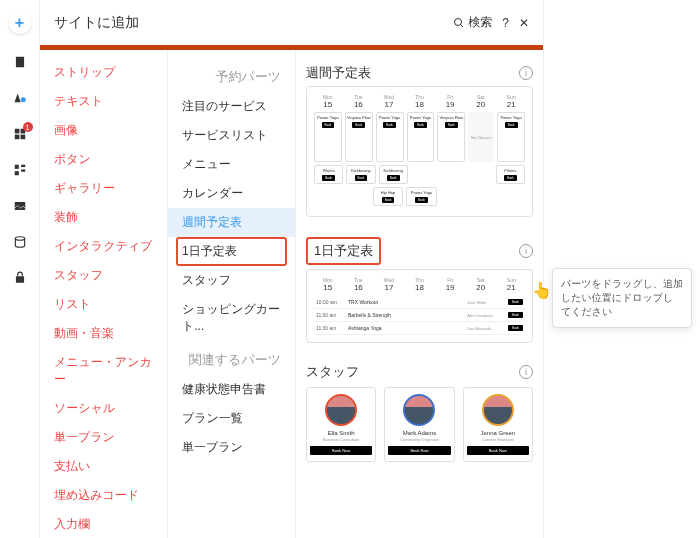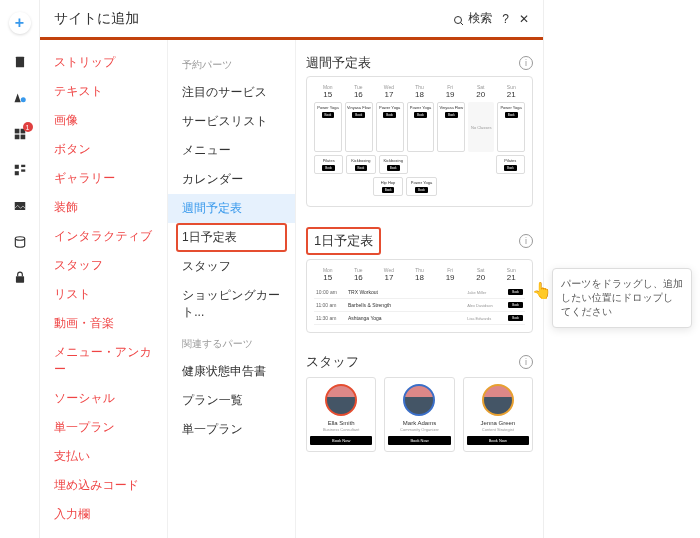--- a/index.html
+++ b/index.html
@@ -2,30 +2,30 @@
 <html><head>
 <meta charset="utf-8">
 <style>
 * { box-sizing: border-box; margin: 0; padding: 0; }
 body { font-family: 'Helvetica Neue', Arial, sans-serif; font-size: 12px; color: #333; background: #fff; width: 700px; height: 538px; overflow: hidden; position: relative; }
 .sidebar-icons { position: absolute; left: 0; top: 0; width: 40px; height: 538px; border-right: 1px solid #eee; display: flex; flex-direction: column; align-items: center; padding-top: 12px; gap: 20px; }
 .sb-icon { width: 16px; height: 16px; display: flex; align-items: center; justify-content: center; color: #333; position: relative; cursor: pointer; }
 .sb-plus { width: 22px; height: 22px; border-radius: 50%; background: #fff; box-shadow: 0 1px 3px rgba(0,0,0,0.15); color: #3899ec; display: flex; align-items: center; justify-content: center; font-size: 16px; font-weight: bold; }
 .badge { position: absolute; top: -4px; right: -5px; width: 10px; height: 10px; background: #e04040; border-radius: 50%; color: #fff; font-size: 7px; display: flex; align-items: center; justify-content: center; }
 .panel { position: absolute; left: 40px; top: 0; width: 504px; height: 538px; border-right: 1px solid #eee; display: flex; flex-direction: column; }
-.panel-header { height: 40px; display: flex; align-items: center; padding: 0 14px; border-bottom: 3px solid #c2410c; }
+.panel-header { height: 50px; display: flex; align-items: center; padding: 0 14px; border-bottom: 5px solid #c2410c; }
 .panel-title { font-size: 14px; font-weight: 500; flex: 1; }
-.h-action { margin-left: 10px; color: #333; font-size: 12px; display: flex; align-items: flex-end; gap: 3px; cursor: pointer; }
+.h-action { margin-left: 10px; color: #333; font-size: 12px; display: flex; align-items: center; gap: 3px; cursor: pointer; }
 .panel-body { flex: 1; display: flex; overflow: hidden; }
 .col1 { width: 128px; border-right: 1px solid #f0f0f0; overflow-y: auto; padding: 8px 0; }
 .col2 { width: 128px; border-right: 1px solid #f0f0f0; overflow-y: auto; padding: 8px 0; }
 .col3 { flex: 1; overflow-y: auto; padding: 8px 10px 20px 10px; }
 .cat-item { padding: 6px 14px; font-size: 12px; color: #ef4444; cursor: pointer; }
 .hl-red { border: 2px solid #e54d30; border-radius: 3px; margin: 0 8px; padding: 4px 4px; }
-.sec-title { padding: 10px 14px 6px 14px; font-size: 10px; color: #999; }
+.sec-title { padding: 10px 14px 6px 14px; font-size: 13px; color: #999; text-align: right; }
 .sub-item { padding: 6px 14px; font-size: 12px; cursor: pointer; }
 .sub-item.active { background: #e6f1fd; color: #3899ec; }
 .prev-head { display: flex; align-items: center; margin: 6px 0 2px 0; }
 .prev-title { font-size: 13px; color: #333; flex: 1; }
 .info-icon { width: 14px; height: 14px; border: 1px solid #999; border-radius: 50%; color: #999; font-size: 9px; display: flex; align-items: center; justify-content: center; cursor: pointer; }
 .prev-card { border: 1px solid #e0e0e0; border-radius: 4px; padding: 7px; margin-top: 4px; margin-bottom: 20px; background: #fff; }
 .wk-days { display: flex; gap: 3px; margin-bottom: 3px; }
 .wk-day { flex: 1; text-align: center; }
 .wk-dayname { font-size: 5px; color: #999; }
 .wk-daynum { font-size: 8px; color: #333; }

